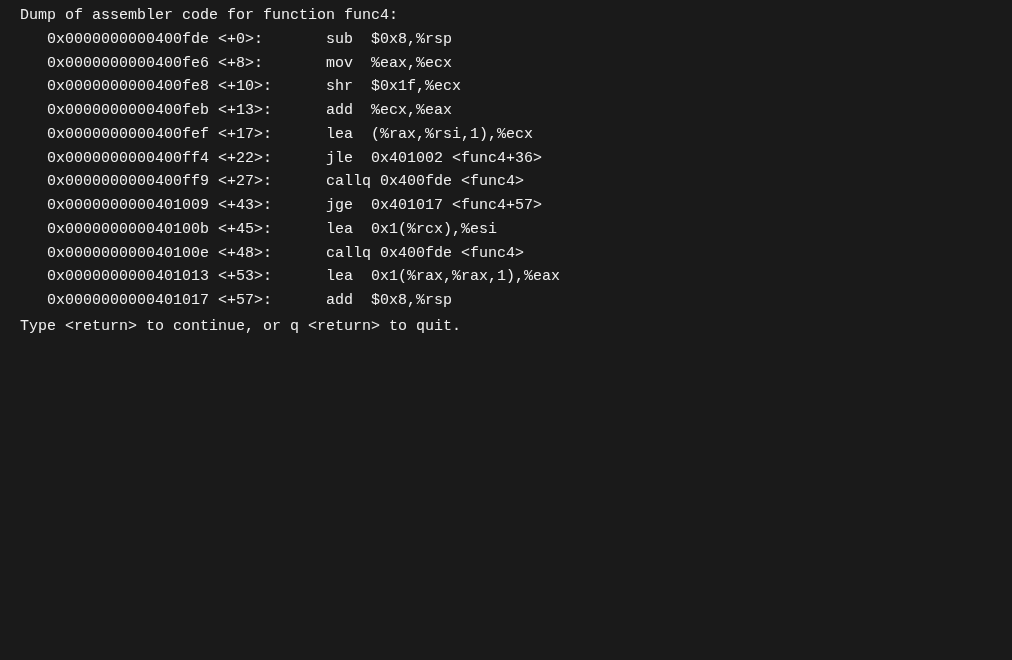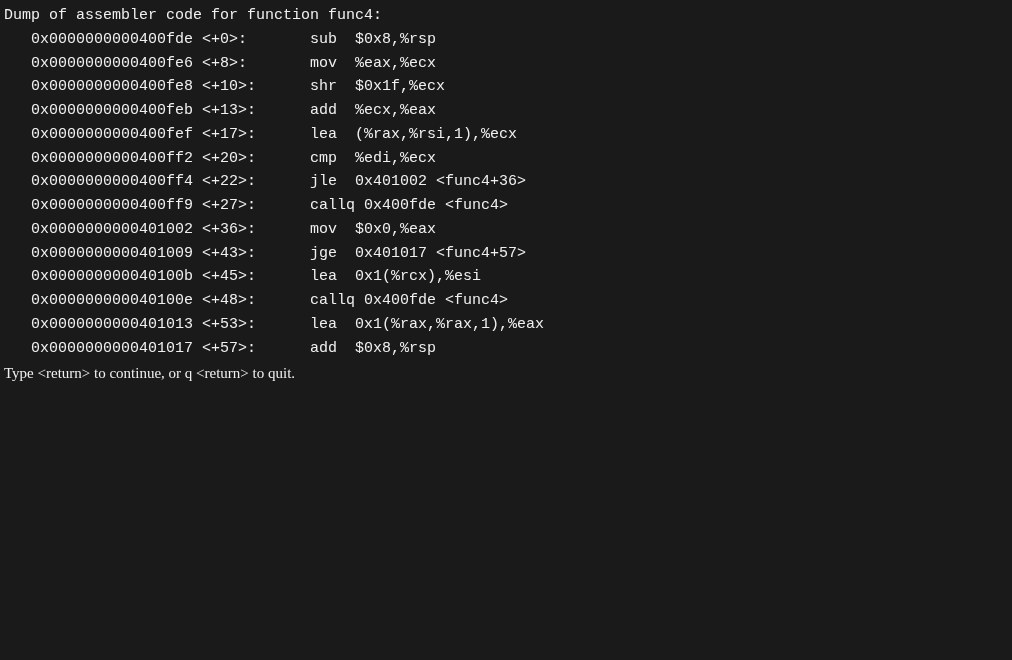--- a/index.html
+++ b/index.html
@@ -22,53 +22,50 @@
       background-color: #1a1a1a;
       padding: 4px 0;
       width: 100%;
       height: 100%;
       overflow: hidden;
     }
 
     .line {
       display: flex;
       align-items: baseline;
-      padding: 1px 4px;
+      padding: 1px 20px;
       white-space: pre;
       line-height: 1.45;
     }
 
     .header-line {
       color: #f0f0f0;
     }
 
     .footer-line {
       color: #f0f0f0;
       margin-top: 2px;
-      font-family: Liberation Serif, serif;
     }
   </style>
 </head>
 <body>
 
 <div class="terminal">
   <div class="line header-line">
     <span>Dump of assembler code for function func4:</span>
   </div>
 
   <div id="instructions-container">
       <div class="line">   0x0000000000400fde &lt;+0&gt;:       sub  $0x8,%rsp</div>
       <div class="line">   0x0000000000400fe6 &lt;+8&gt;:       mov  %eax,%ecx</div>
       <div class="line">   0x0000000000400fe8 &lt;+10&gt;:      shr  $0x1f,%ecx</div>
       <div class="line">   0x0000000000400feb &lt;+13&gt;:      add  %ecx,%eax</div>
       <div class="line">   0x0000000000400fef &lt;+17&gt;:      lea  (%rax,%rsi,1),%ecx</div>
-      <div class="line">   0x0000000000400ff2 &lt;+20&gt;:      cmp  %edi,%ecx</div>
       <div class="line">   0x0000000000400ff4 &lt;+22&gt;:      jle  0x401002 &lt;func4+36&gt;</div>
       <div class="line">   0x0000000000400ff9 &lt;+27&gt;:      callq 0x400fde &lt;func4&gt;</div>
-      <div class="line">   0x0000000000401002 &lt;+36&gt;:      mov  $0x0,%eax</div>
       <div class="line">   0x0000000000401009 &lt;+43&gt;:      jge  0x401017 &lt;func4+57&gt;</div>
       <div class="line">   0x000000000040100b &lt;+45&gt;:      lea  0x1(%rcx),%esi</div>
       <div class="line">   0x000000000040100e &lt;+48&gt;:      callq 0x400fde &lt;func4&gt;</div>
       <div class="line">   0x0000000000401013 &lt;+53&gt;:      lea  0x1(%rax,%rax,1),%eax</div>
       <div class="line">   0x0000000000401017 &lt;+57&gt;:      add  $0x8,%rsp</div>
     </div>
 
   <div class="line footer-line">
     <span>Type &lt;return&gt; to continue, or q &lt;return&gt; to quit.</span>
   </div>

